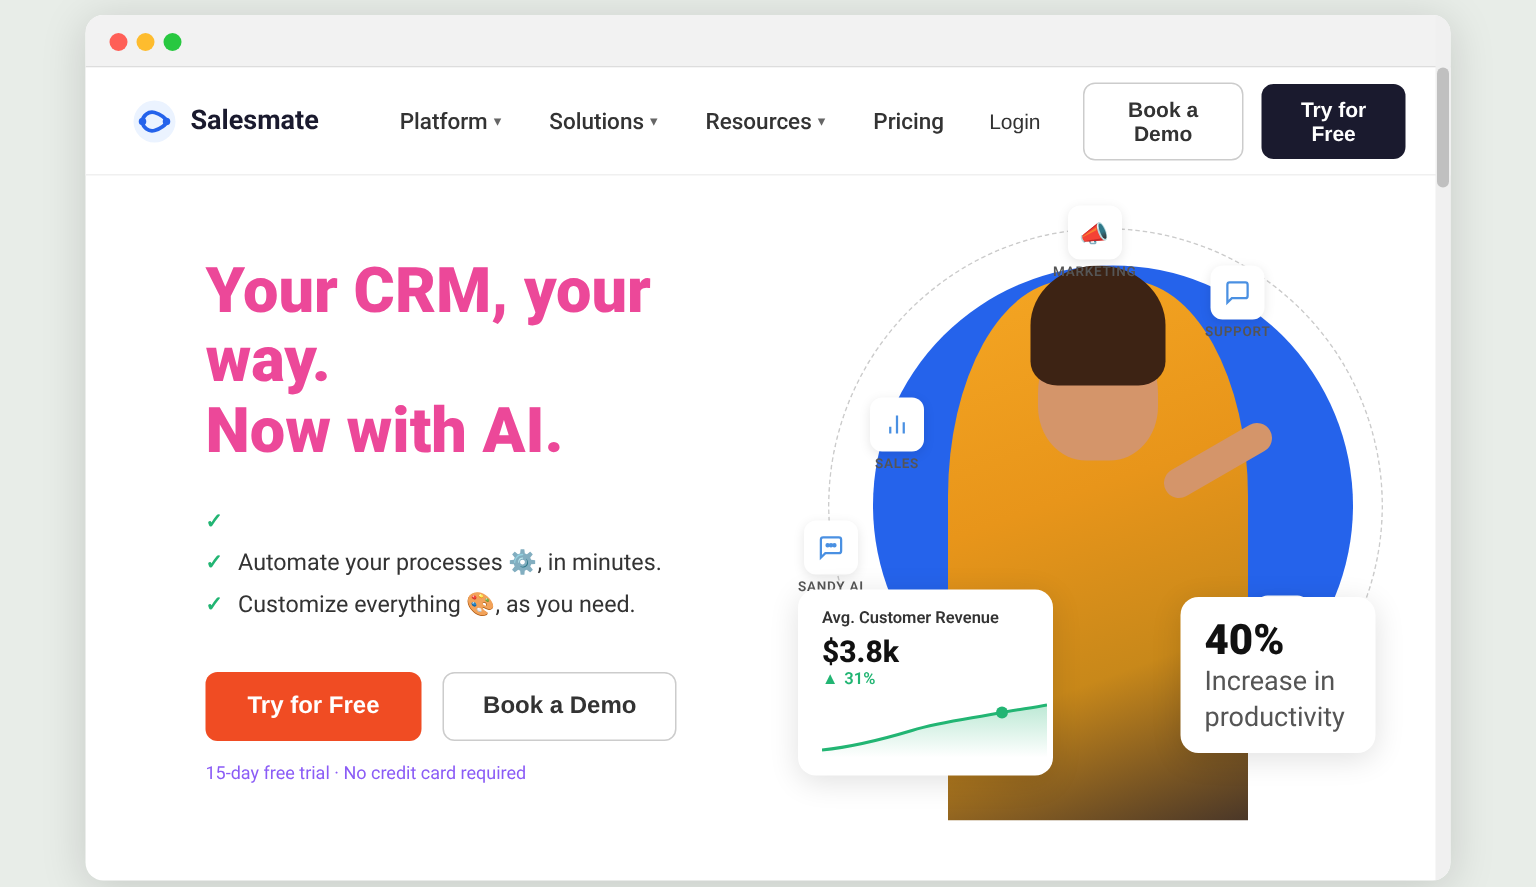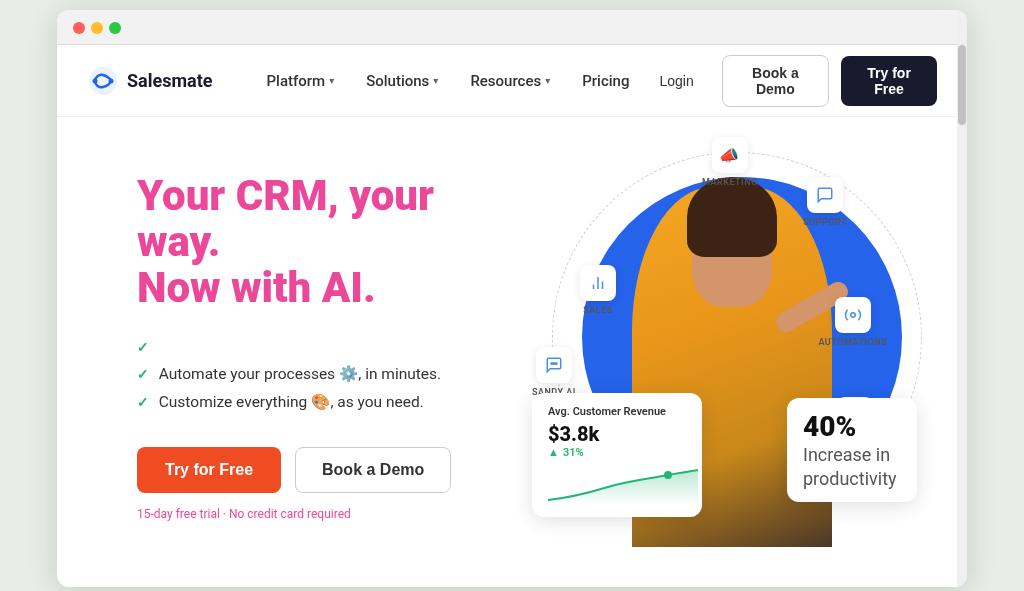--- a/index.html
+++ b/index.html
@@ -191,21 +191,21 @@
       font-size: 16px;
       font-weight: 700;
       color: #333;
       background: #fff;
       border: 1.5px solid #ccc;
       border-radius: 8px;
       cursor: pointer;
     }
     .hero-note {
       font-size: 12px;
-      color: #ec4899;
+      color: #8b5cf6;
     }
     
     .hero-right {
       flex: 1;
       position: relative;
       height: 420px;
     }
     .blue-circle {
       position: absolute;
       width: 320px;
@@ -416,29 +416,20 @@
 
       <div class="feature-label" style="top: 40px; right: 60px;">
         <div class="feature-icon-box">
           <svg width="18" height="18" viewBox="0 0 24 24" fill="none" stroke="#4a90e2" stroke-width="2">
             <path d="M21 15a2 2 0 0 1-2 2H7l-4 4V5a2 2 0 0 1 2-2h14a2 2 0 0 1 2 2z"></path>
           </svg>
         </div>
         <span class="feature-label-text">SUPPORT</span>
       </div>
 
-      <div class="feature-label" style="top: 160px; right: 20px;">
-        <div class="feature-icon-box">
-          <svg width="18" height="18" viewBox="0 0 24 24" fill="none" stroke="#4a90e2" stroke-width="2">
-            <circle cx="12" cy="12" r="3"></circle>
-            <path d="M19.07 4.93a10 10 0 0 1 0 14.14M4.93 4.93a10 10 0 0 0 0 14.14"></path>
-          </svg>
-        </div>
-        <span class="feature-label-text">AUTOMATIONS</span>
-      </div>
 
       <div class="feature-label" style="bottom: 110px; right: 30px;">
         <div class="feature-icon-box">
           <svg width="18" height="18" viewBox="0 0 24 24" fill="none" stroke="#4a90e2" stroke-width="2">
             <circle cx="12" cy="12" r="10"></circle>
             <circle cx="12" cy="12" r="4"></circle>
           </svg>
         </div>
         <span class="feature-label-text">INSIGHTS</span>
       </div>

